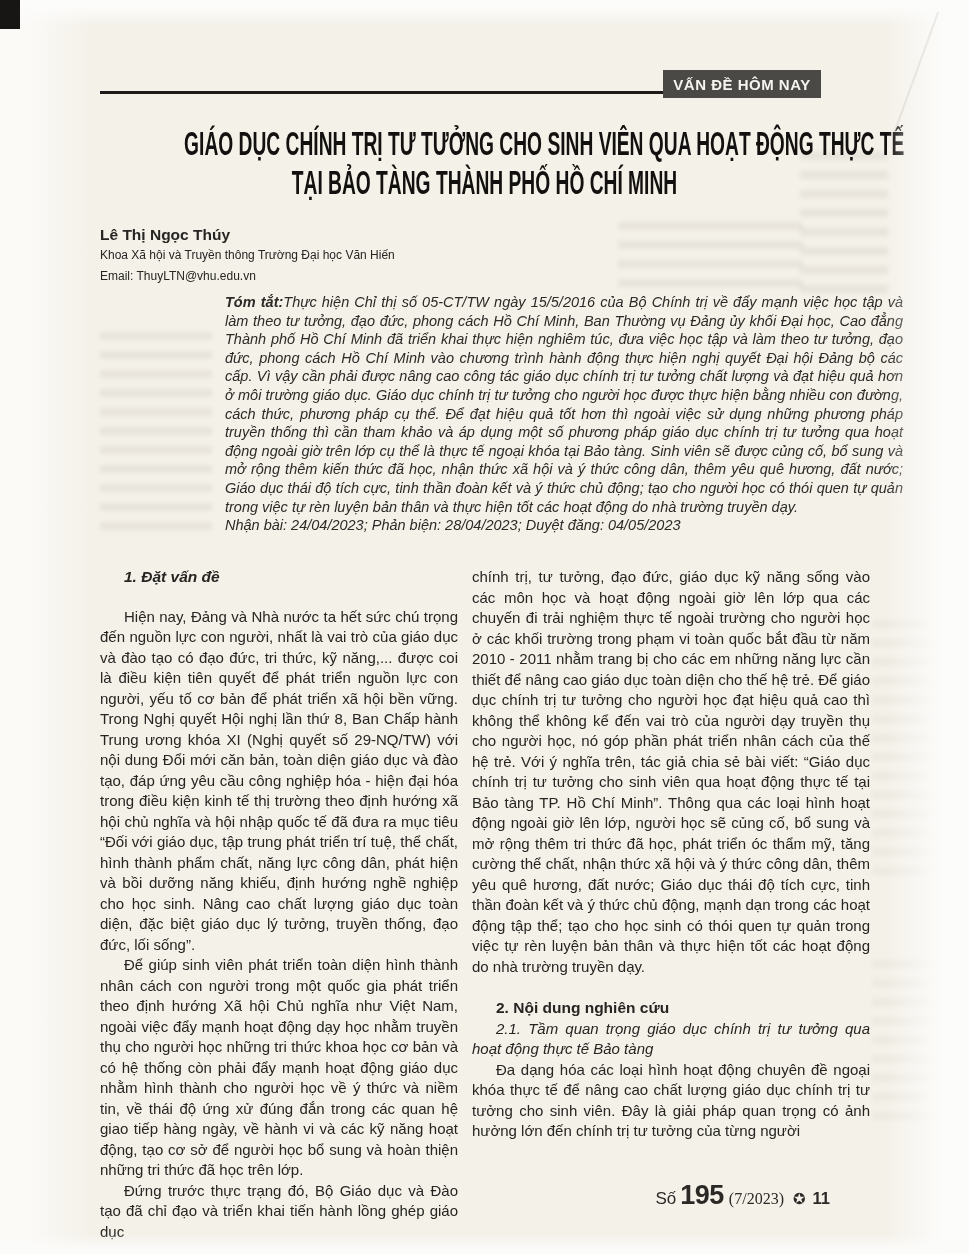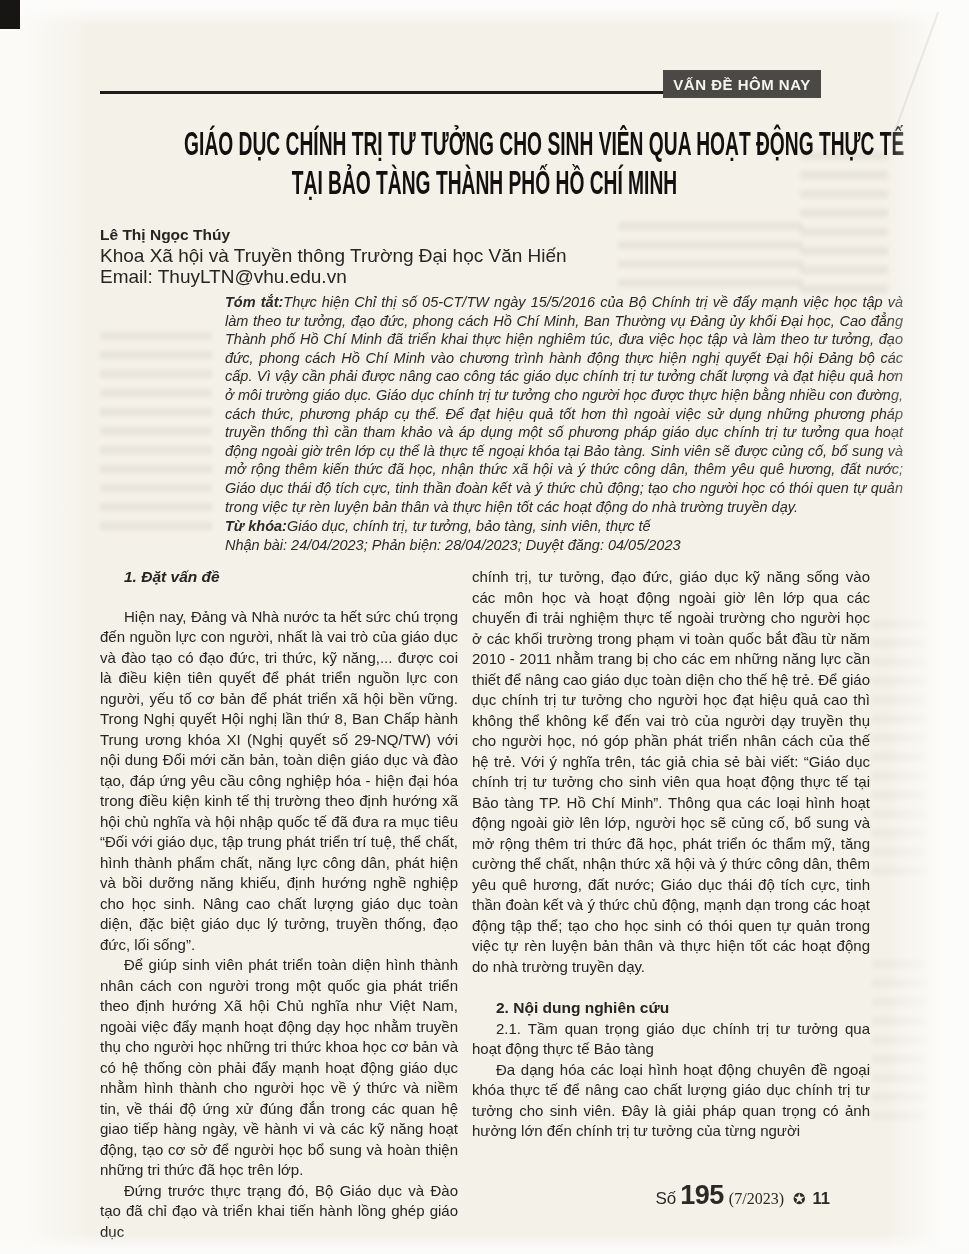--- a/index.html
+++ b/index.html
@@ -30,37 +30,37 @@
   .kicker{position:absolute;left:663px;top:70px;width:158px;height:28px;z-index:2;
     background:#4a4946;color:#f6f4ee;font-weight:bold;font-size:15px;letter-spacing:.5px;
     display:flex;align-items:center;justify-content:center;}
 
   .title{position:absolute;left:0;top:124px;width:969px;text-align:center;z-index:2;color:#13110f;}
   .title-line{display:block;font-weight:bold;font-size:31px;line-height:39px;white-space:nowrap;
     transform:scale(0.62,1.08);transform-origin:50% 50%;}
 
   .author{position:absolute;left:100px;top:224px;z-index:2;}
   .author-name{font-weight:bold;font-size:15.5px;line-height:21px;}
-  .author-line{font-size:19px;line-height:21px;}
+  .author-line{font-size:12px;line-height:21px;}
 
   .abstract{position:absolute;left:225px;top:293px;width:678px;z-index:2;
     font-style:italic;font-size:14.5px;line-height:18.6px;text-align:justify;color:#2b2a27;}
   .abstract b{}
   .abstract .kw{margin-top:1px;}
 
   .columns{position:absolute;left:100px;top:567px;width:770px;z-index:2;display:flex;}
   .col{font-size:15px;line-height:20.5px;text-align:justify;}
   .col-left{width:358px;margin-right:14px;}
   .col-right{width:398px;}
   .col p{margin:0;}
   .indent{text-indent:24px;}
   .sec-heading{font-weight:bold;font-size:15.5px;text-indent:24px;margin:0;}
   .sec-heading.h1{margin-bottom:19px;font-style:italic;}
   .sec-heading.h2{margin-top:21px;}
-  .subsec-heading{text-indent:24px;margin:0;}
+  .subsec-heading{font-style:italic;text-indent:24px;margin:0;}
 
   .footer{position:absolute;top:1180px;right:139px;z-index:2;display:flex;align-items:baseline;color:#2a2926;}
   .f-serif{font-family:Liberation Sans, sans-serif;font-size:17px;}
   .f-num{font-weight:bold;font-size:27px;letter-spacing:-.5px;margin:0 5px 0 4px;}
   .f-period{font-family:"Liberation Serif","DejaVu Serif",serif;font-size:16px;}
   .f-orn{font-size:15px;margin:0 7px 0 9px;}
   .f-page{font-weight:bold;font-size:16.5px;}
 </style>
 </head>
 <body>
@@ -91,21 +91,20 @@
   </h1>
 
   <div class="author">
     <div class="author-name">Lê Thị Ngọc Thúy</div>
     <div class="author-line">Khoa Xã hội và Truyền thông Trường Đại học Văn Hiến</div>
     <div class="author-line">Email: ThuyLTN@vhu.edu.vn</div>
   </div>
 
   <div class="abstract">
     <div><b>Tóm tắt:</b><span>Thực hiện Chỉ thị số 05-CT/TW ngày 15/5/2016 của Bộ Chính trị về đẩy mạnh việc học tập và làm theo tư tưởng, đạo đức, phong cách Hồ Chí Minh, Ban Thường vụ Đảng ủy khối Đại học, Cao đẳng Thành phố Hồ Chí Minh đã triển khai thực hiện nghiêm túc, đưa việc học tập và làm theo tư tưởng, đạo đức, phong cách Hồ Chí Minh vào chương trình hành động thực hiện nghị quyết Đại hội Đảng bộ các cấp. Vì vậy cần phải được nâng cao công tác giáo dục chính trị tư tưởng chất lượng và đạt hiệu quả hơn ở môi trường giáo dục. Giáo dục chính trị tư tưởng cho người học được thực hiện bằng nhiều con đường, cách thức, phương pháp cụ thể. Để đạt hiệu quả tốt hơn thì ngoài việc sử dụng những phương pháp truyền thống thì cần tham khảo và áp dụng một số phương pháp giáo dục chính trị tư tưởng qua hoạt động ngoài giờ trên lớp cụ thể là thực tế ngoại khóa tại Bảo tàng. Sinh viên sẽ được củng cố, bổ sung và mở rộng thêm kiến thức đã học, nhận thức xã hội và ý thức công dân, thêm yêu quê hương, đất nước; Giáo dục thái độ tích cực, tinh thần đoàn kết và ý thức chủ động; tạo cho người học có thói quen tự quản trong việc tự rèn luyện bản thân và thực hiện tốt các hoạt động do nhà trường truyền dạy.</span></div>
-    <div class="kw"><b>Từ khóa:</b><span>Giáo dục, chính trị, tư tưởng, bảo tàng, sinh viên, thực tế</span></div>
     <div>Nhận bài: 24/04/2023; Phản biện: 28/04/2023; Duyệt đăng: 04/05/2023</div>
   </div>
 
   <div class="columns">
     <div class="col col-left">
       <p class="sec-heading h1">1. Đặt vấn đề</p>
       <p class="indent">Hiện nay, Đảng và Nhà nước ta hết sức chú trọng đến nguồn lực con người, nhất là vai trò của giáo dục và đào tạo có đạo đức, tri thức, kỹ năng,... được coi là điều kiện tiên quyết để phát triển nguồn lực con người, yếu tố cơ bản để phát triển xã hội bền vững. Trong Nghị quyết Hội nghị lần thứ 8, Ban Chấp hành Trung ương khóa XI (Nghị quyết số 29-NQ/TW) với nội dung Đổi mới căn bản, toàn diện giáo dục và đào tạo, đáp ứng yêu cầu công nghiệp hóa - hiện đại hóa trong điều kiện kinh tế thị trường theo định hướng xã hội chủ nghĩa và hội nhập quốc tế đã đưa ra mục tiêu “Đối với giáo dục, tập trung phát triển trí tuệ, thể chất, hình thành phẩm chất, năng lực công dân, phát hiện và bồi dưỡng năng khiếu, định hướng nghề nghiệp cho học sinh. Nâng cao chất lượng giáo dục toàn diện, đặc biệt giáo dục lý tưởng, truyền thống, đạo đức, lối sống”.</p>
       <p class="indent">Để giúp sinh viên phát triển toàn diện hình thành nhân cách con người trong một quốc gia phát triển theo định hướng Xã hội Chủ nghĩa như Việt Nam, ngoài việc đẩy mạnh hoạt động dạy học nhằm truyền thụ cho người học những tri thức khoa học cơ bản và có hệ thống còn phải đẩy mạnh hoạt động giáo dục nhằm hình thành cho người học về ý thức và niềm tin, về thái độ ứng xử đúng đắn trong các quan hệ giao tiếp hàng ngày, về hành vi và các kỹ năng hoạt động, tạo cơ sở để người học bổ sung và hoàn thiện những tri thức đã học trên lớp.</p>
       <p class="indent">Đứng trước thực trạng đó, Bộ Giáo dục và Đào tạo đã chỉ đạo và triển khai tiến hành lồng ghép giáo dục</p>
     </div>

